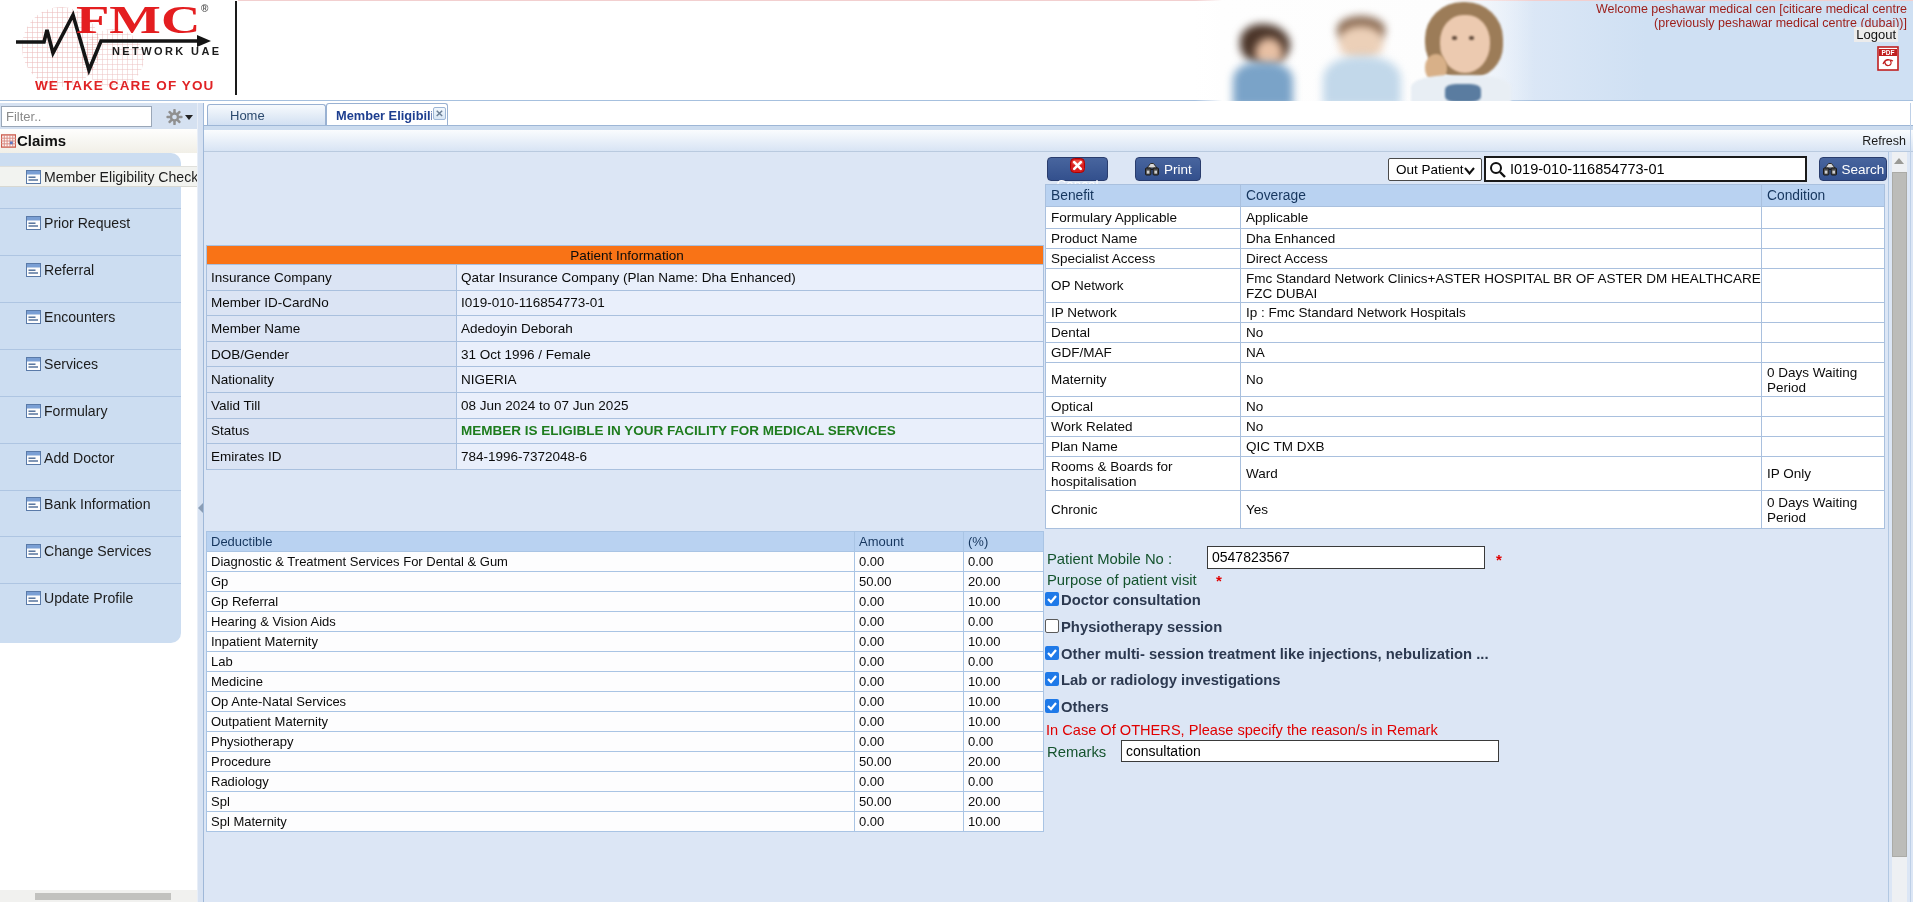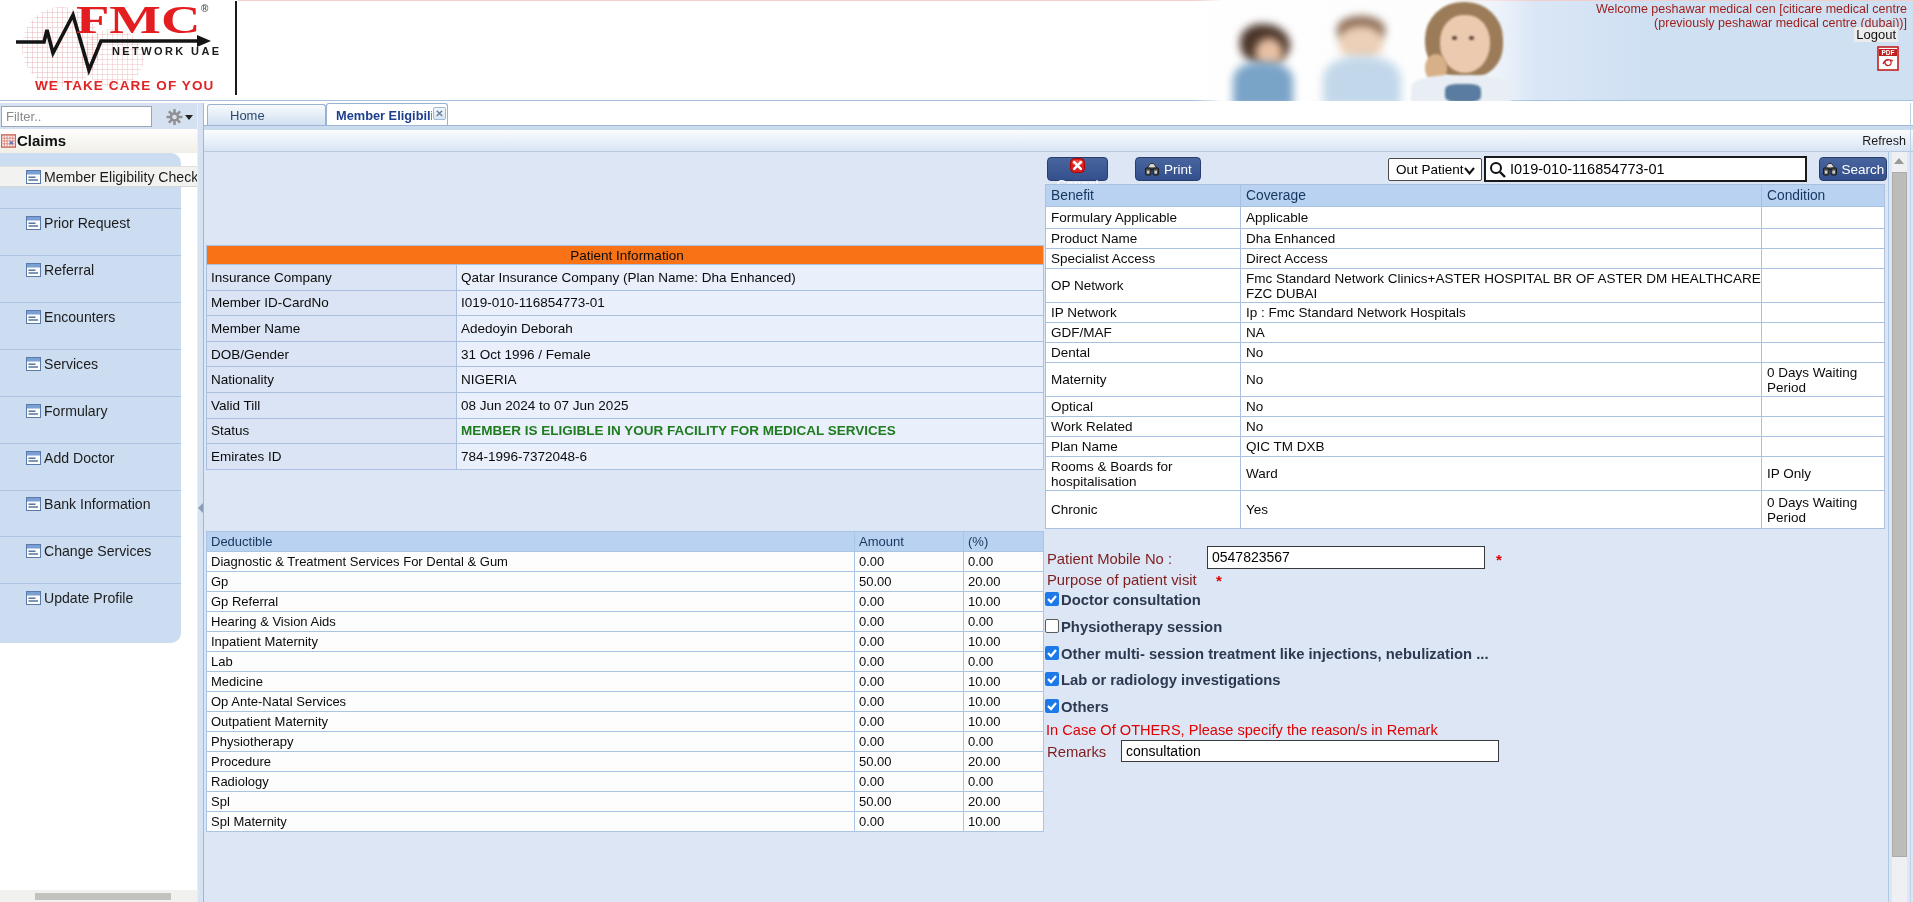--- a/index.html
+++ b/index.html
@@ -104,21 +104,21 @@
   #benefit td, #benefit th { border:1px solid #a9c0de; padding:0 0 0 5px;
     font-weight:normal; text-align:left; vertical-align:middle; }
   #benefit th { background:#b9d2f1; color:#16365e; height:22px; font-size:13.8px; }
   #benefit td { height:20px; }
   #outpat { position:absolute; left:1184px; top:55px; width:94px; height:23px; background:#fff;
     border:1.5px solid #4a4a4a; border-radius:2px; font-size:13.5px; color:#000;
     line-height:21px; padding-left:7px; }
   #searchbox { position:absolute; left:1280px; top:53px; width:323px; height:26px; background:#fff;
     border:2px solid #1a1a1a; font-size:14.5px; color:#000; line-height:23px; padding-left:24px; }
   .redstar { color:#e00000; font-weight:bold; }
-  .bluelbl { position:absolute; color:#7f1d1d; font-size:14.8px; }
+  .bluelbl { position:absolute; color:#14532d; font-size:14.8px; }
   .inputbx { position:absolute; background:#fff; border:1.5px solid #3a3a3a; font-size:14px;
     color:#000; padding-left:4px; }
   .cbx { position:absolute; left:841px; width:14px; height:14px; border-radius:2px; }
   .cbxon { background:#1e79e8; }
   .cbxoff { background:#fff; border:1.5px solid #5a5a5a; }
   .cblbl { position:absolute; left:857px; color:#2c3950; font-size:14.8px; font-weight:bold; }
   #redwarn { position:absolute; left:842px; top:619px; color:#e00000; font-size:14.6px; }
   
   #vsb { position:absolute; left:1688px; top:49px; width:15px; height:750px; background:#eef0f3; }
   #vsbthumb { position:absolute; left:0; top:20px; width:15px; height:685px; background:#bcbcb9;
@@ -469,27 +469,27 @@
             <td style="height:34px">OP Network</td>
             <td>Fmc Standard Network Clinics+ASTER HOSPITAL BR OF ASTER DM HEALTHCARE FZC DUBAI</td>
             <td></td>
           </tr>
       <tr>
             <td>IP Network</td>
             <td>Ip : Fmc Standard Network Hospitals</td>
             <td></td>
           </tr>
       <tr>
+            <td>Dental</td>
+            <td>No</td>
+            <td></td>
+          </tr>
+      <tr>
             <td>GDF/MAF</td>
             <td>NA</td>
-            <td></td>
-          </tr>
-      <tr>
-            <td>Dental</td>
-            <td>No</td>
             <td></td>
           </tr>
       <tr>
             <td style="height:34px">Maternity</td>
             <td>No</td>
             <td>0 Days Waiting Period</td>
           </tr>
       <tr>
             <td>Optical</td>
             <td>No</td>

